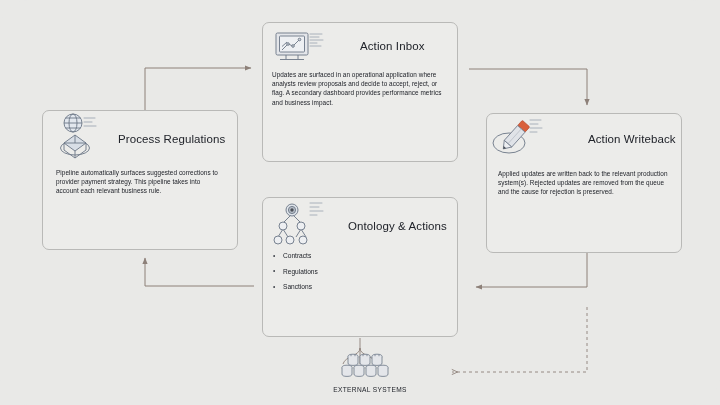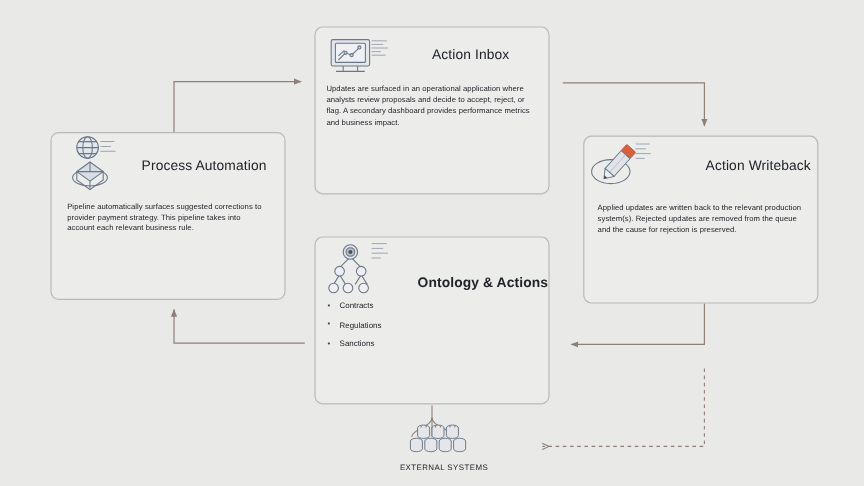--- a/index.html
+++ b/index.html
@@ -66,21 +66,21 @@
   }
   
   #card-inbox     { left: 262px; top: 22px;  width: 196px; height: 140px; }
   #card-process   { left: 42px;  top: 110px; width: 196px; height: 140px; }
   #card-writeback { left: 486px; top: 113px; width: 196px; height: 140px; }
   #card-ontology  { left: 262px; top: 197px; width: 196px; height: 140px; }
 
   #title-inbox     { left: 360px; top: 40px; }
   #title-process   { left: 118px; top: 133px; }
   #title-writeback { left: 568px; top: 133px; margin-left: 20px; }
-  #title-ontology  { left: 348px; top: 230px; font-weight: bold; }
+  #title-ontology  { left: 348px; top: 220px; }
 
   #body-inbox     { left: 272px; top: 70px;  width: 176px; }
   #body-process   { left: 56px;  top: 168px; width: 168px; }
   #body-writeback { left: 498px; top: 169px; width: 174px; }
 
   #bullets-ontology { left: 272px; top: 252px; width: 160px; }
 
   #icon-inbox     { left: 272px; top: 30px; }
   #icon-process   { left: 56px;  top: 110px; }
   #icon-writeback { left: 488px; top: 115px; }
@@ -177,21 +177,21 @@
       <g fill="none" stroke="#6b7686" stroke-width="0.9">
         <ellipse cx="19" cy="38" rx="14.5" ry="7"></ellipse>
         <path d="M19,25 L30,33 L19,41 L8,33 Z" fill="#d8dee6"></path>
         <path d="M8,33 L8,40 L19,48 L30,40 L30,33"></path>
         <path d="M19,41 L19,48"></path>
         <path d="M19,25 L19,33 M8,33 L30,33"></path>
       </g>
     </svg>
   </div>
 
-  <div class="card-title" id="title-process">Process Automation</div>
+  <div class="card-title" id="title-process">Process Regulations</div>
   <div class="card-body" id="body-process">Pipeline automatically surfaces suggested corrections to provider payment strategy. This pipeline takes into account each relevant business rule.</div>
 
   <div class="card" id="card-writeback"></div>
 
   <div class="card-icon" id="icon-writeback">
     <svg width="60" height="46" viewBox="0 0 60 46">
       <ellipse cx="21" cy="28" rx="16" ry="10" fill="none" stroke="#6b7686" stroke-width="0.9"></ellipse>
       <g transform="rotate(42 26 22)">
         <rect x="21" y="4" width="10" height="7" rx="1" fill="#d9603c" stroke="#b94f31" stroke-width="0.7"></rect>
         <rect x="21" y="11" width="10" height="20" fill="#e0e3e8" stroke="#6b7686" stroke-width="0.8"></rect>

